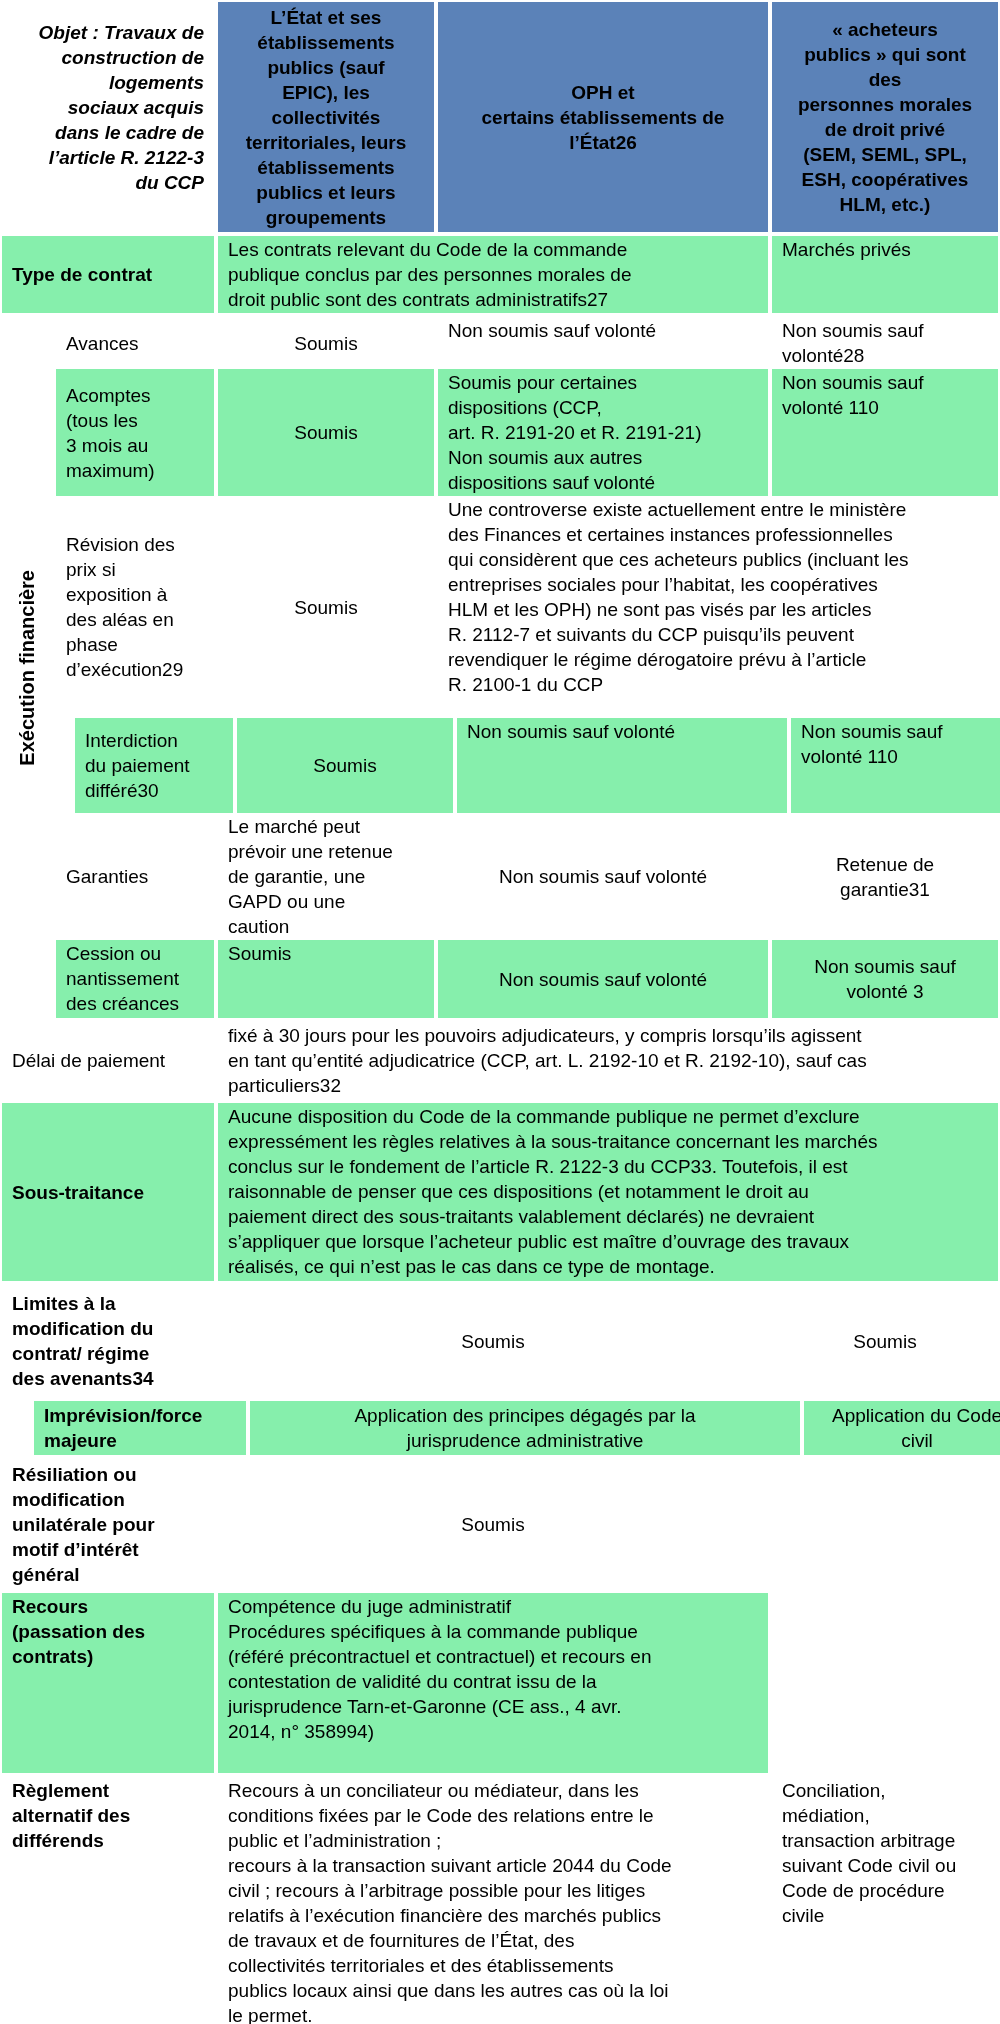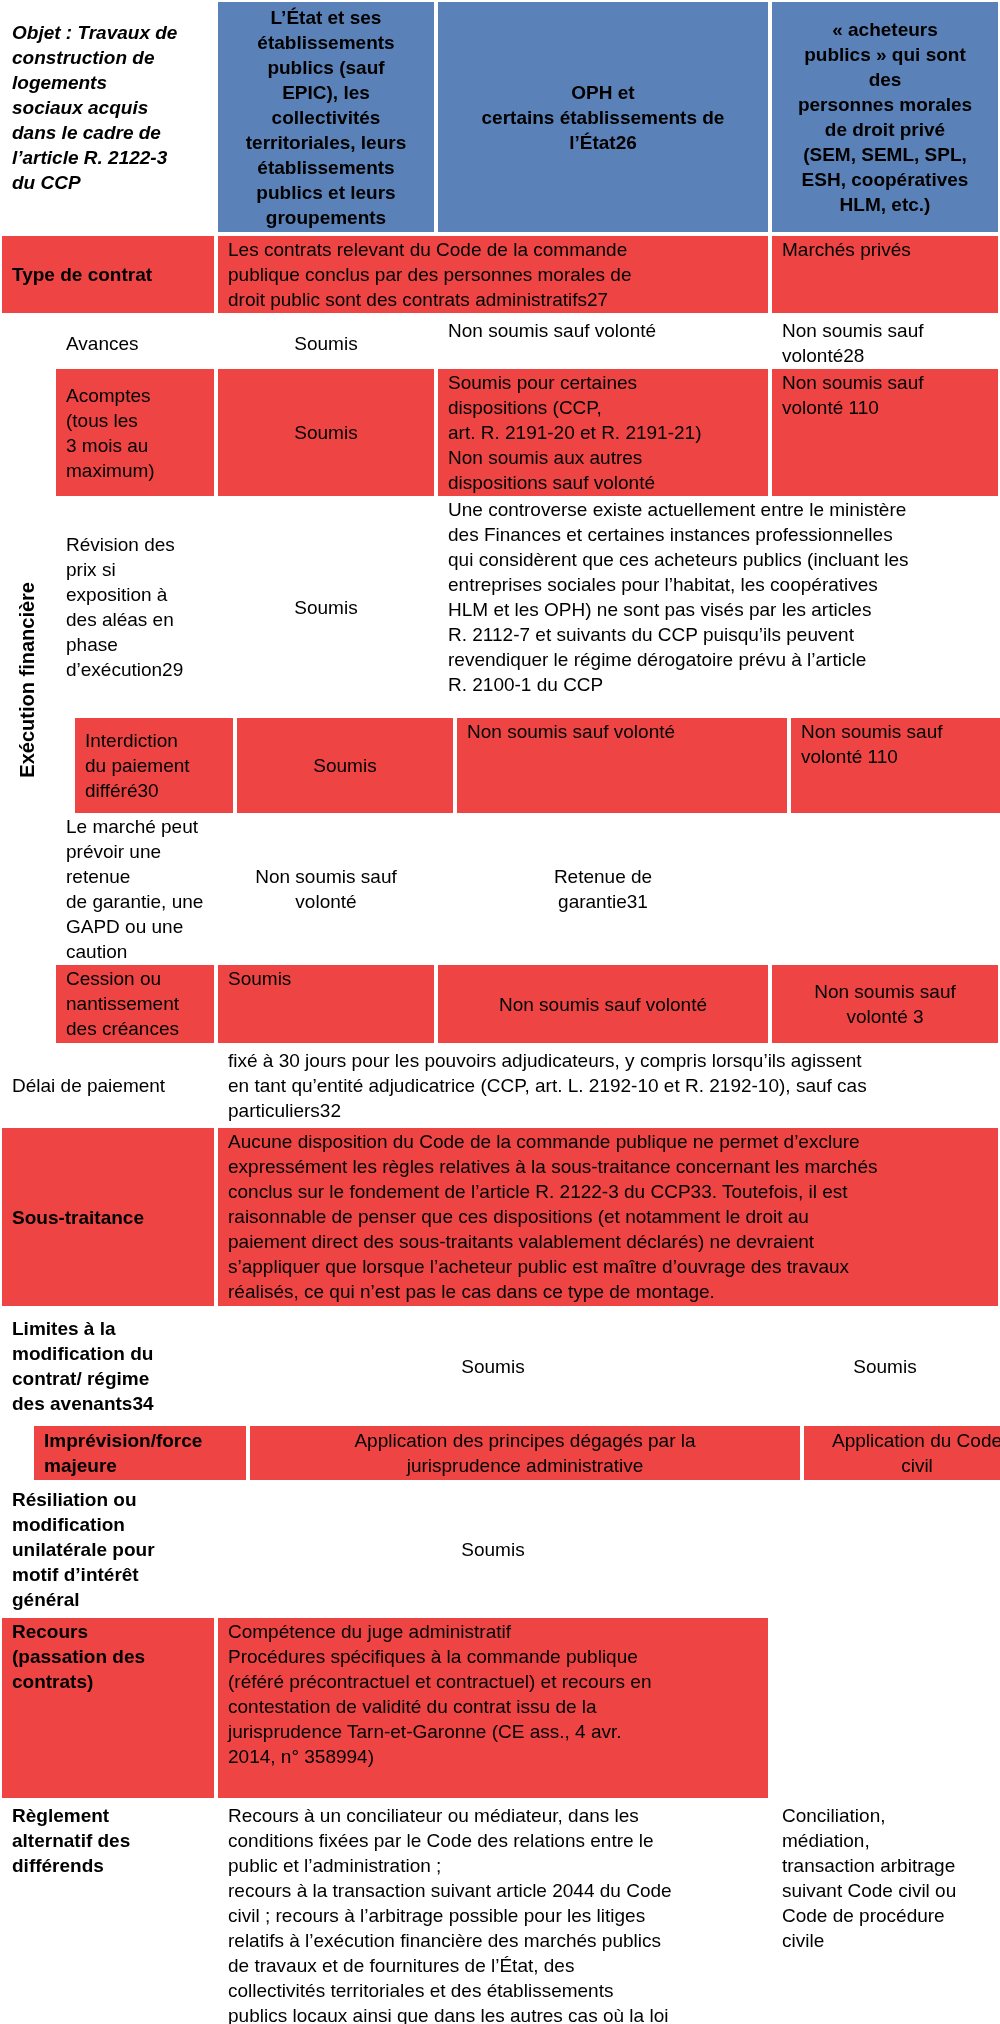--- a/index.html
+++ b/index.html
@@ -8,21 +8,21 @@
     font-family:"Liberation Sans","DejaVu Sans",sans-serif;
     font-size:19px;line-height:25px;color:#000;
   }
   .tbl{padding:2px 2px 0 2px;}
   .row{display:grid;column-gap:4px;margin-bottom:4px;}
   .r-std{grid-template-columns:212px 216px 330px 226px;}
   .exec{display:grid;grid-template-columns:50px 942px;column-gap:4px;margin-bottom:4px;}
   .exec-rows{display:flex;flex-direction:column;row-gap:0;}
   .r-sub{display:grid;grid-template-columns:158px 216px 330px 226px;column-gap:4px;}
   .cell{padding:1px 10px;white-space:pre-line;display:flex;flex-direction:column;justify-content:flex-start;}
-  .gray{background:#ef4444;}
+  .gray{background:#86efac;}
   .blue{background:#5b82b8;font-weight:bold;text-align:center;justify-content:center;padding:2px 4px;}
   .vc{justify-content:center;}
   .hc{text-align:center;}
   .b{font-weight:bold;}
   .it{font-style:italic;}
   .sp23{grid-column:2/4;}
   .sp24{grid-column:2/5;}
   .sp35{grid-column:3/5;}
   
   .h-header{min-height:230px;}
@@ -33,21 +33,21 @@
   .h-interdiction{min-height:95px;margin-left:19px;}
   .h-garanties{min-height:114px;}
   .h-cession{min-height:78px;}
   .h-delai{min-height:74px;}
   .h-sous{min-height:178px;}
   .h-limites{min-height:112px;}
   .h-imprev{min-height:54px;padding-left:32px;}
   .h-resil{min-height:130px;}
   .h-recours{min-height:180px;}
   .h-regl{min-height:252px;}
-  .objet-cell{justify-content:flex-start;padding-top:18px;text-align:left;font-weight:bold;}
+  .objet-cell{justify-content:flex-start;padding-top:18px;text-align:right;font-weight:bold;}
   .vlabel{background:#fff;display:flex;align-items:center;justify-content:center;padding:0;}
   .vlabel span{writing-mode:vertical-rl;transform:rotate(180deg);font-weight:bold;font-size:20px;white-space:nowrap;}
 </style>
 </head>
 <body>
 
 <div class="tbl">
 
   <div class="row r-std h-header">
     <div class="cell objet-cell it">Objet : Travaux de
@@ -138,20 +138,21 @@
         <div class="cell gray vc">Interdiction
 du paiement
 différé30</div>
         <div class="cell gray vc hc">Soumis</div>
         <div class="cell gray">Non soumis sauf volonté</div>
         <div class="cell gray">Non soumis sauf
 volonté 110</div>
       </div>
 
       <div class="r-sub h-garanties">
+        <div class="cell vc">Garanties</div>
         <div class="cell">Le marché peut
 prévoir une retenue
 de garantie, une
 GAPD ou une
 caution</div>
         <div class="cell vc hc">Non soumis sauf volonté</div>
         <div class="cell vc hc">Retenue de
 garantie31</div>
       </div>
 

